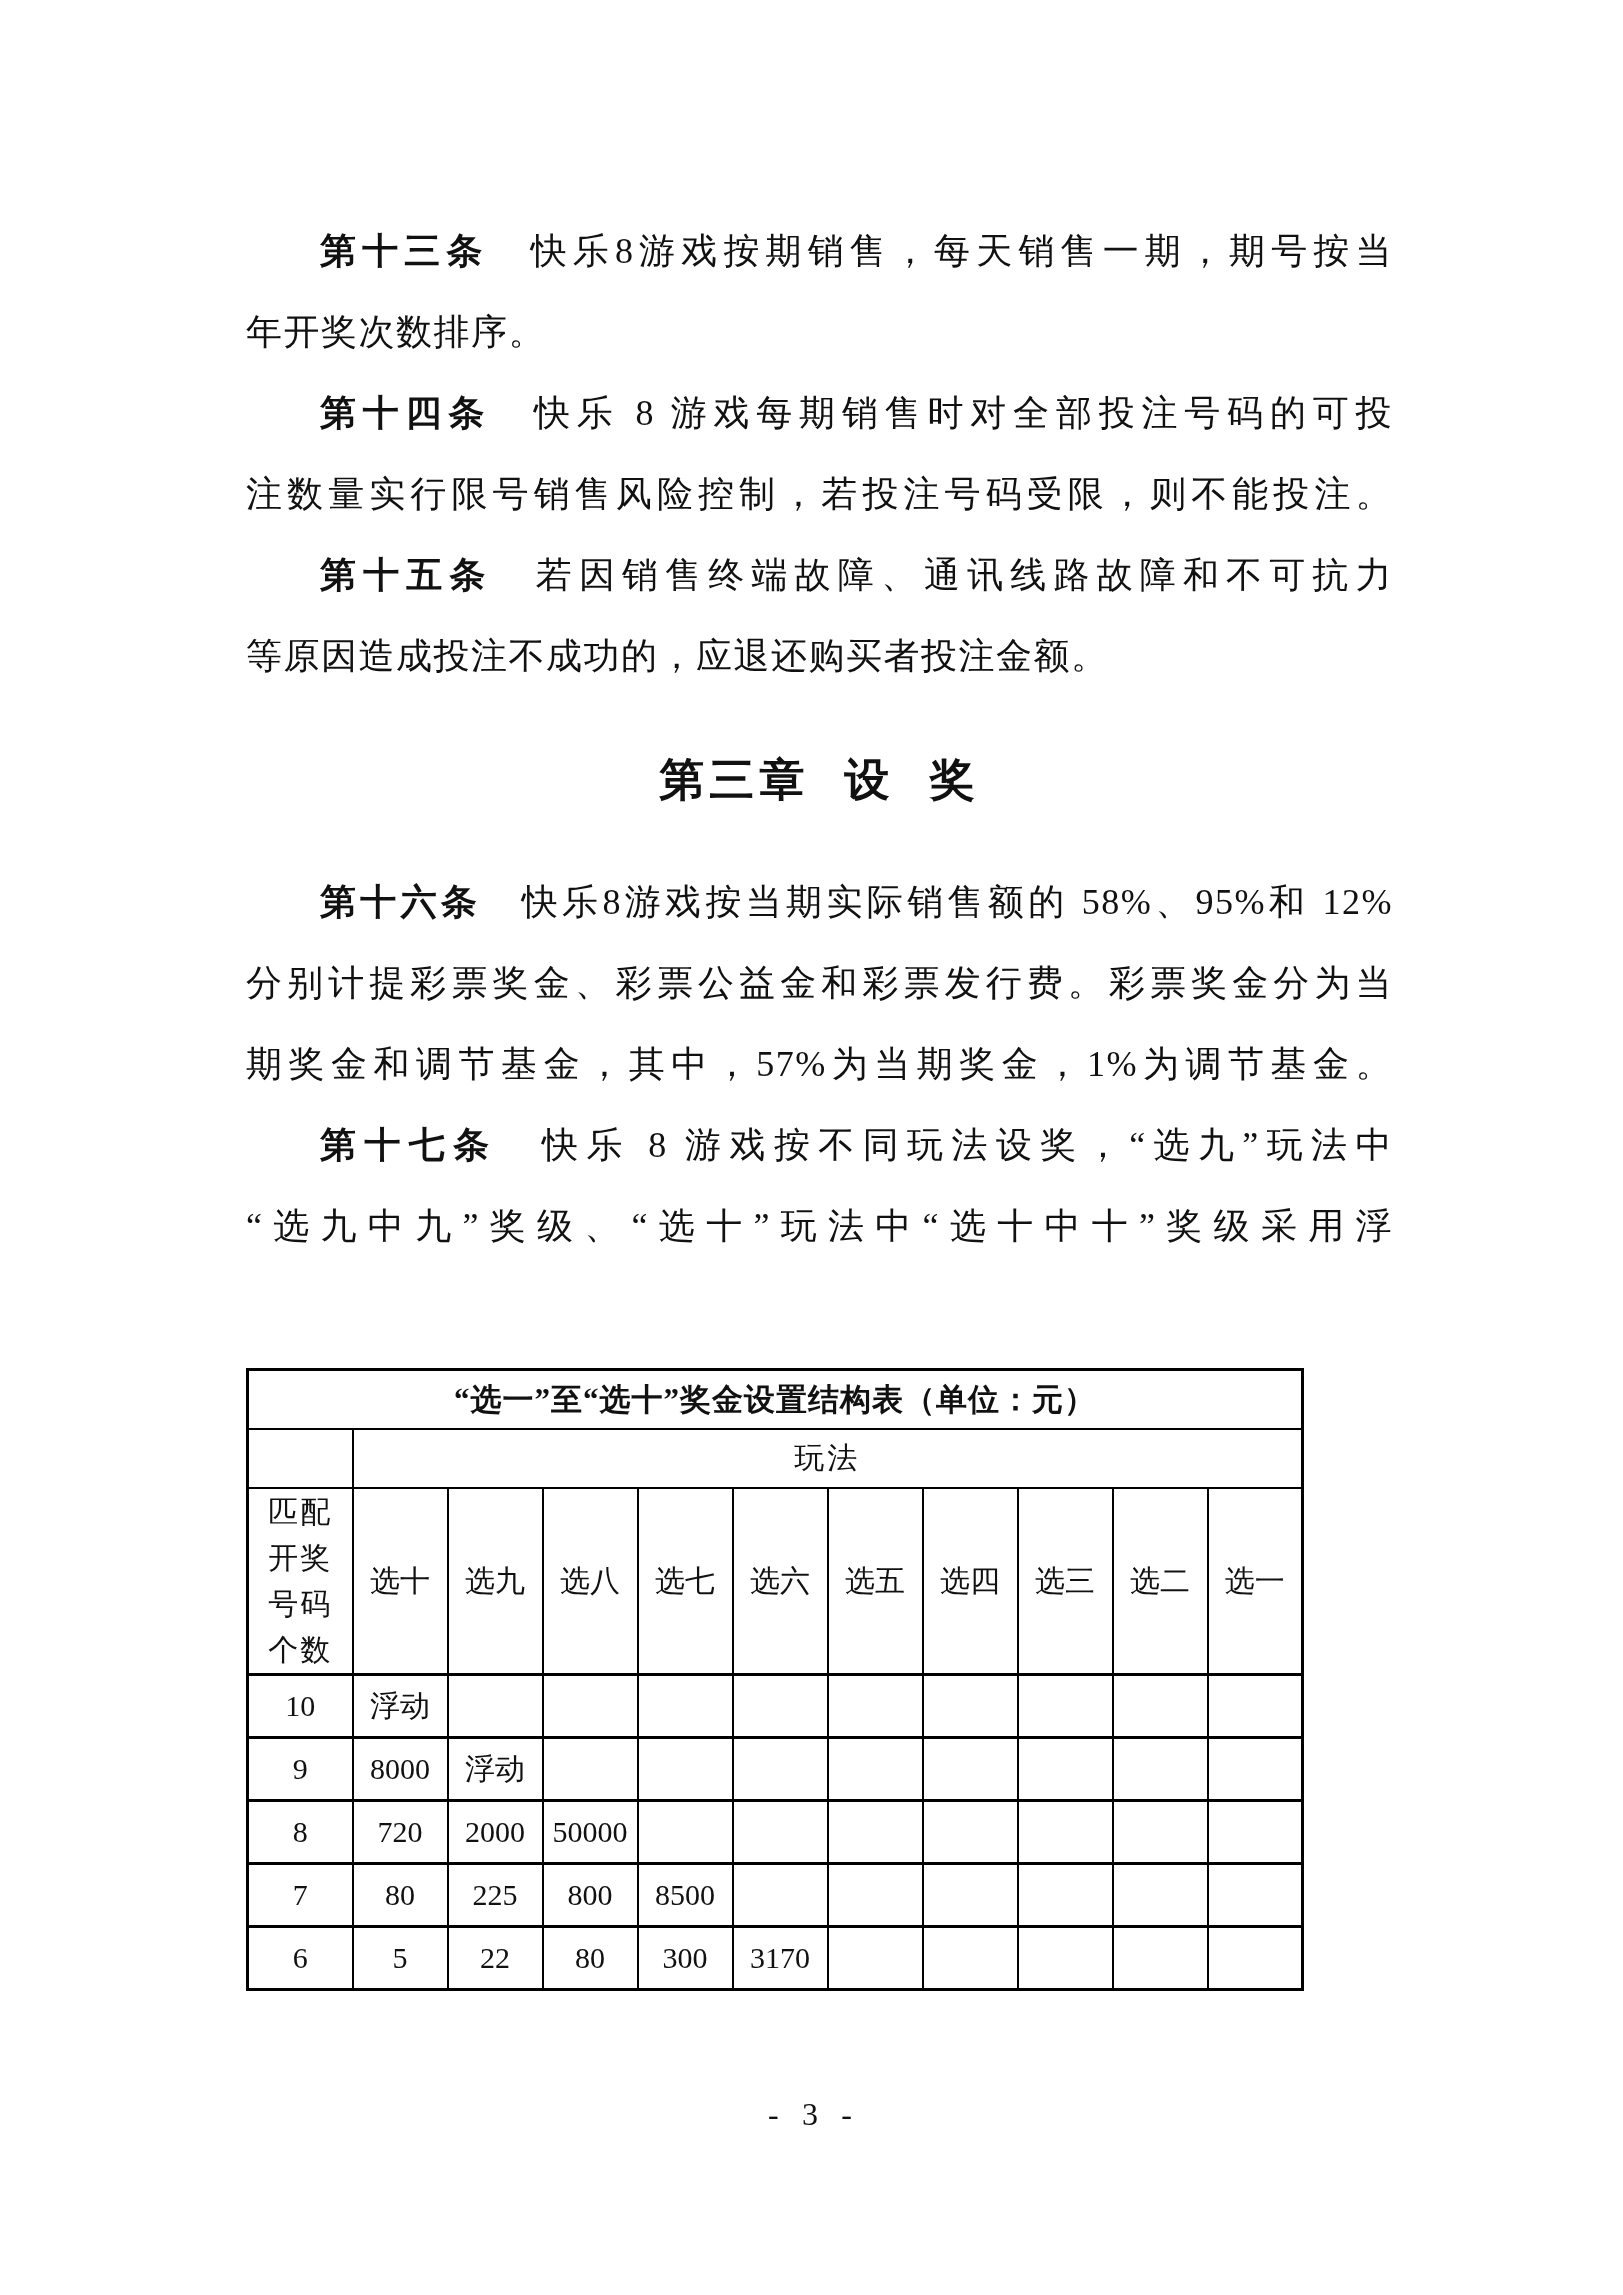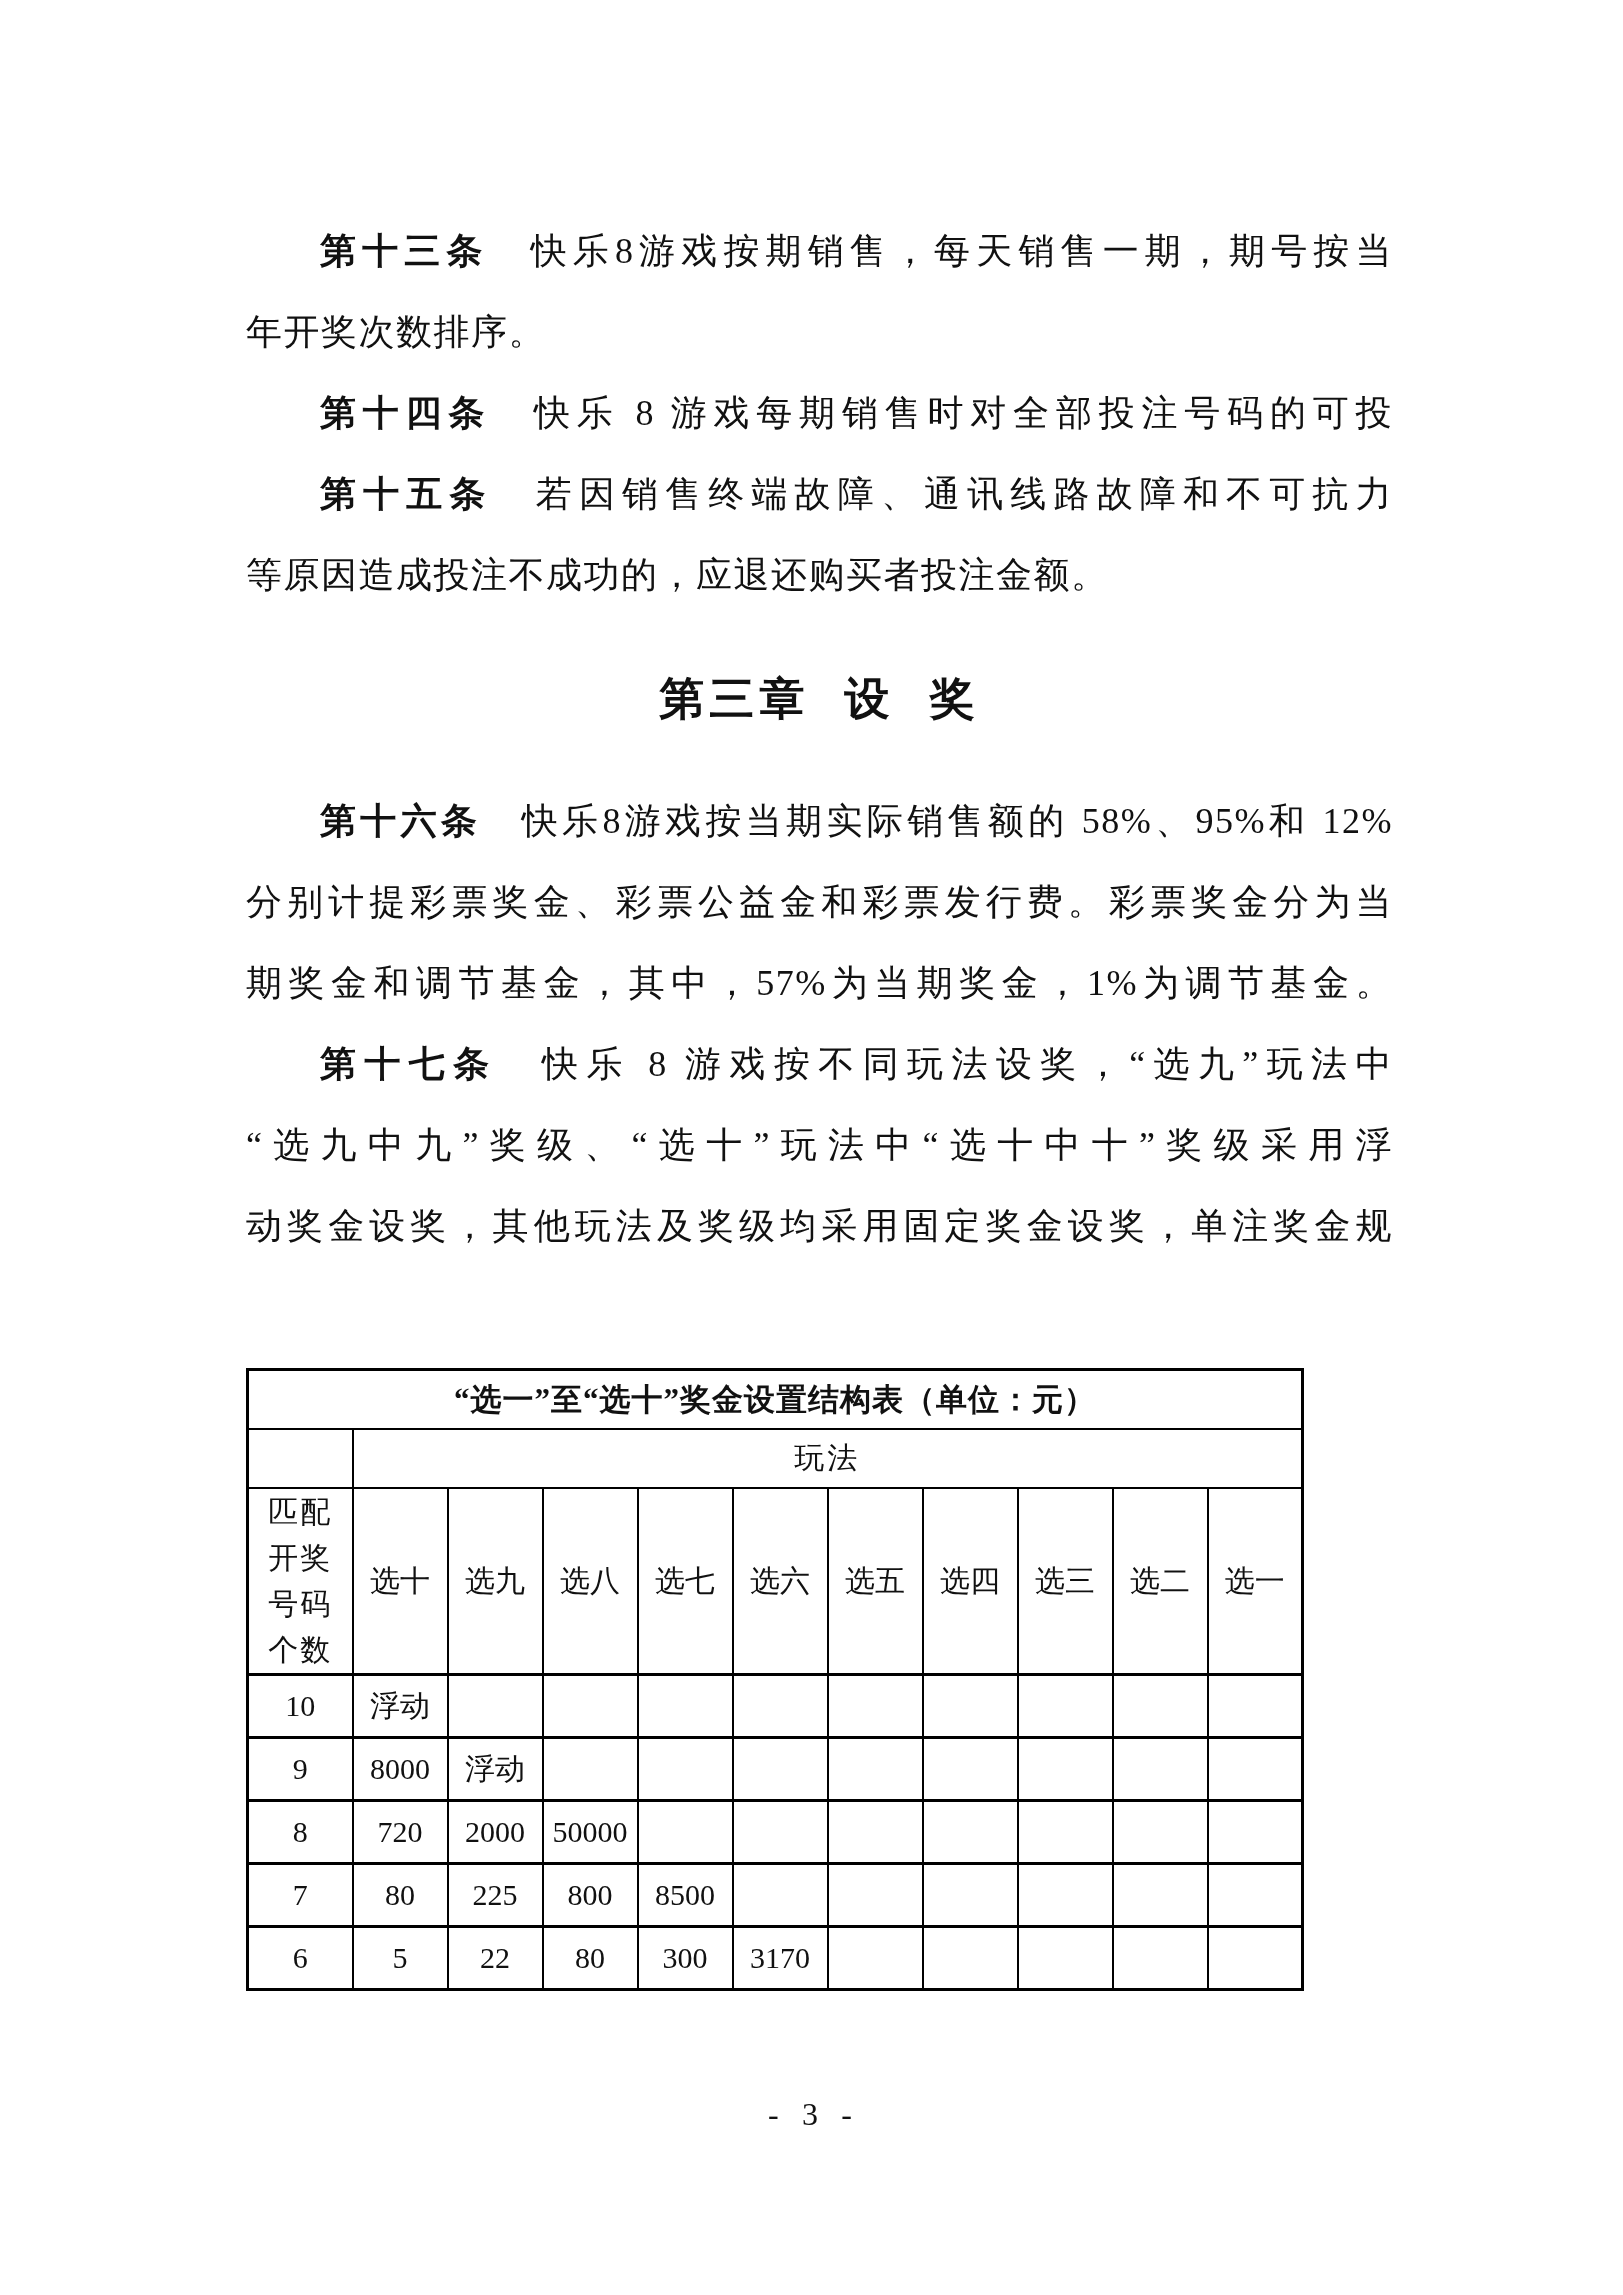--- a/index.html
+++ b/index.html
@@ -55,31 +55,31 @@
 </head>
 <body>
 
 <div class="page">
 
   <div class="content">
 
     <div class="line j indent"><span class="label">第十三条</span><span>　快乐8游戏按期销售，每天销售一期，期号按当</span></div>
     <div class="line"><span>年开奖次数排序。</span></div>
     <div class="line j indent"><span class="label">第十四条</span><span>　快乐 8 游戏每期销售时对全部投注号码的可投</span></div>
+    <div class="line j"><span>注数量实行限号销售风险控制，若投注号码受限，则不能投注。</span></div>
     <div class="line j indent"><span class="label">第十五条</span><span>　若因销售终端故障、通讯线路故障和不可抗力</span></div>
     <div class="line"><span>等原因造成投注不成功的，应退还购买者投注金额。</span></div>
 
     <div class="chapter">第三章 设 奖</div>
 
     <div class="line j indent"><span class="label">第十六条</span><span>　快乐8游戏按当期实际销售额的 58%、95%和 12%</span></div>
     <div class="line j"><span>分别计提彩票奖金、彩票公益金和彩票发行费。彩票奖金分为当</span></div>
     <div class="line j"><span>期奖金和调节基金，其中，57%为当期奖金，1%为调节基金。</span></div>
     <div class="line j indent"><span class="label">第十七条</span><span>　快乐 8 游戏按不同玩法设奖，“选九”玩法中</span></div>
     <div class="line j"><span>“选九中九”奖级、“选十”玩法中“选十中十”奖级采用浮</span></div>
-    <div class="line j"><span>动奖金设奖，其他玩法及奖级均采用固定奖金设奖，单注奖金规</span></div>
 
   </div>
 
   <table class="prize">
     <colgroup>
       <col style="width:105px">
       <col>
         <col>
         <col>
         <col>

